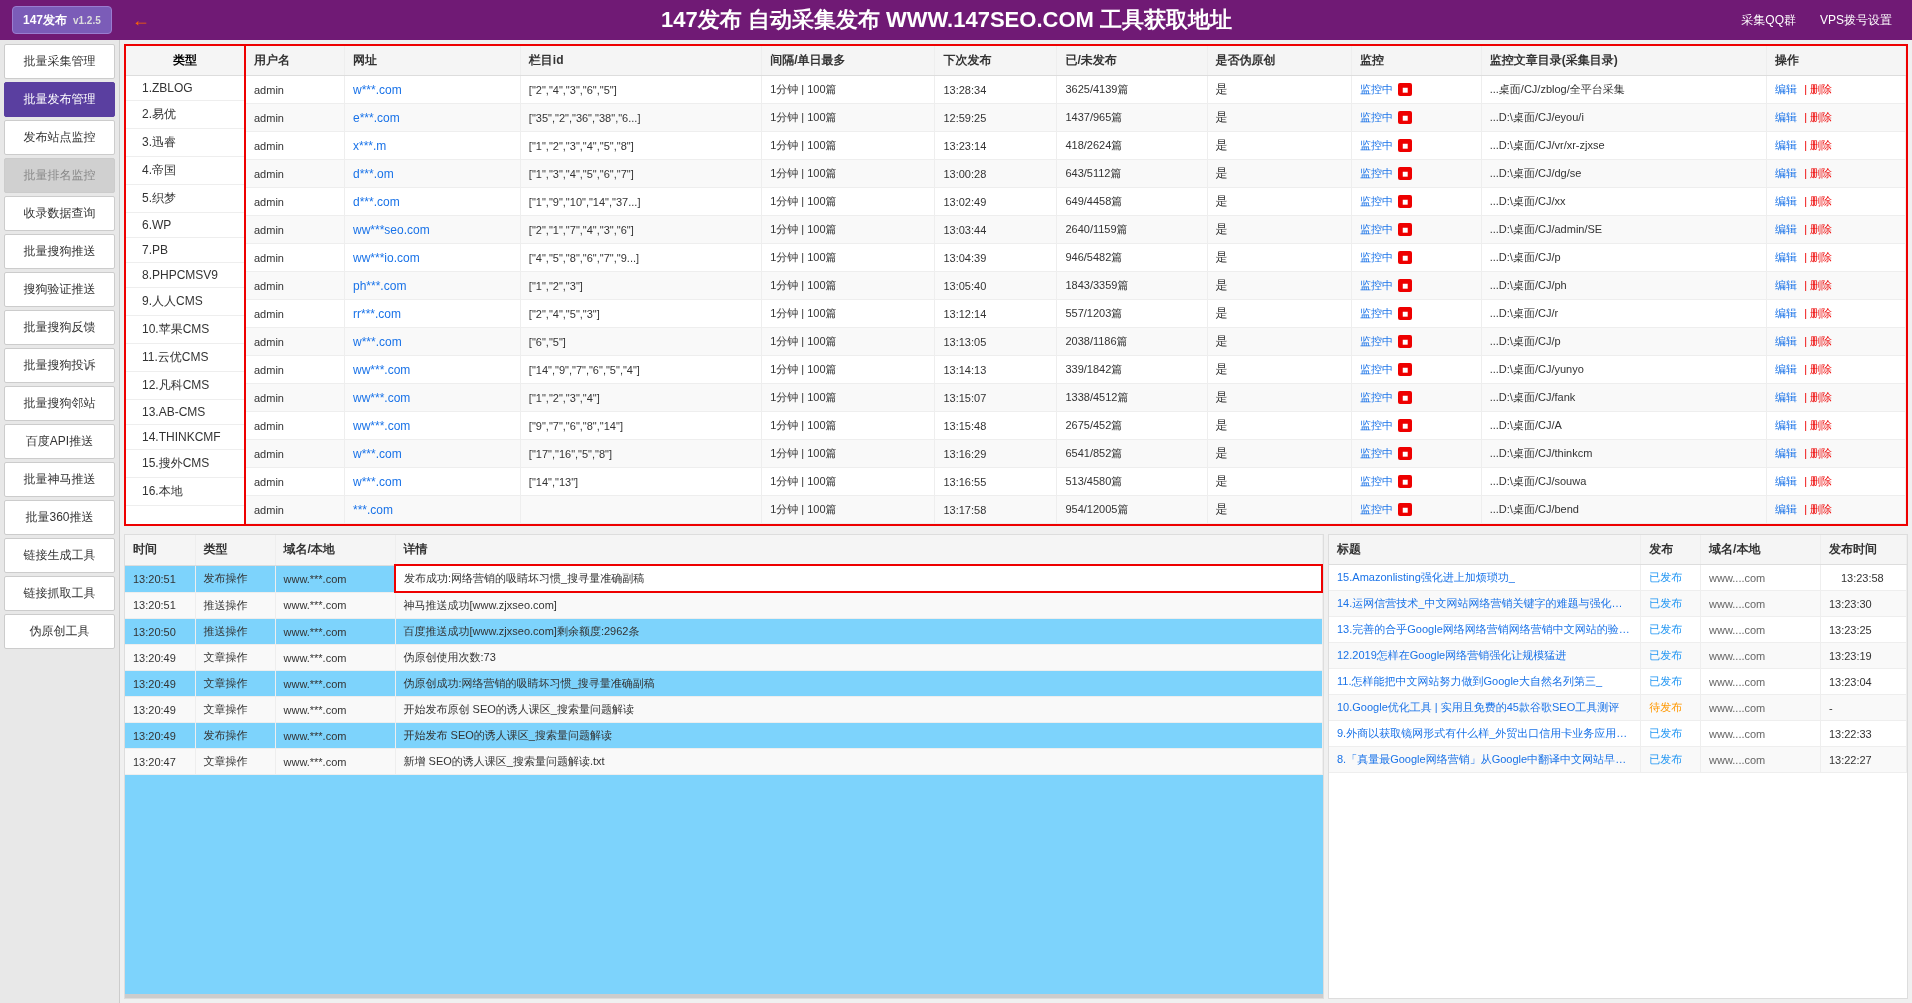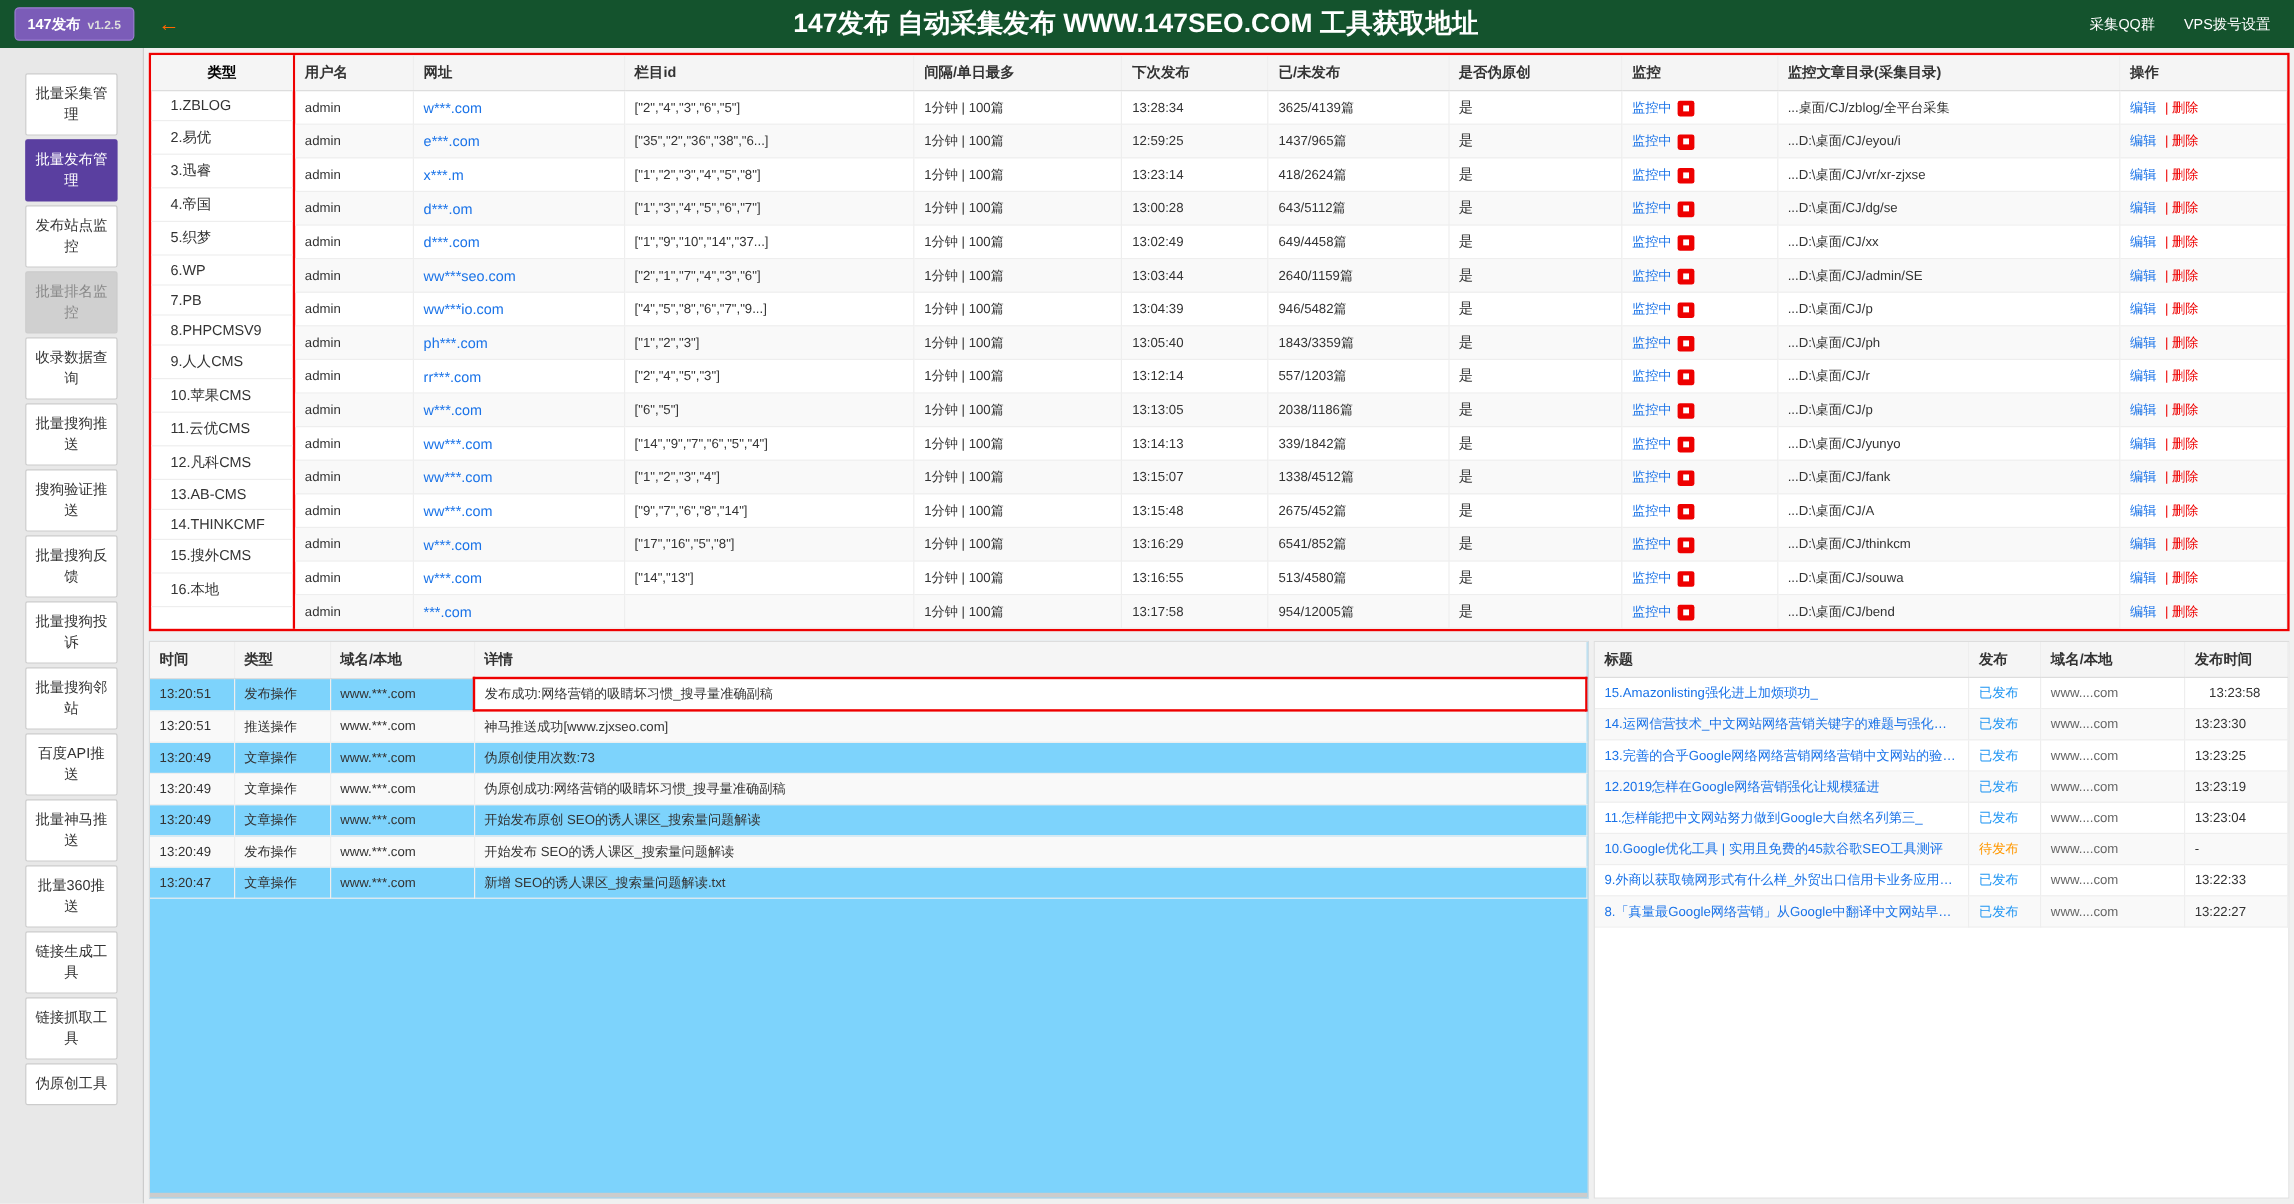--- a/index.html
+++ b/index.html
@@ -1,29 +1,29 @@
 <!DOCTYPE html>
 <html><head>
   <meta charset="utf-8">
   <style>
     * { box-sizing: border-box; margin: 0; padding: 0; font-family: 'Microsoft YaHei', Arial, sans-serif; font-size: 12px; }
     body { background: #f0f0f0; width: 1912px; min-height: 1003px; overflow-x: hidden; }
 
     
-    .header { background: #14532d; color: white; display: flex; align-items: center; padding: 6px 12px; height: 40px; }
+    .header { background: #701a75; color: white; display: flex; align-items: center; padding: 6px 12px; height: 40px; }
     .header-brand { background: #7b5cb8; color: white; font-size: 14px; font-weight: bold; padding: 4px 10px; border-radius: 4px; border: 1px solid #9a7dd0; margin-right: 20px; white-space: nowrap; }
     .header-version { font-size: 10px; color: #ddd; margin-left: 2px; }
     .header-arrow { color: #ff6600; font-size: 18px; margin-right: 10px; }
     .header-title { font-size: 22px; font-weight: bold; color: white; flex: 1; text-align: center; }
     .header-buttons { display: flex; gap: 8px; align-items: center; }
     .header-btn { background: none; border: none; color: white; cursor: pointer; font-size: 12px; padding: 4px 8px; }
 
     
     .layout { display: flex; height: calc(1003px - 40px); }
-    .sidebar { width: 120px; background: #e8e8e8; border-right: 1px solid #ccc; display: flex; flex-direction: column; padding: 21px; gap: 3px; }
+    .sidebar { width: 120px; background: #e8e8e8; border-right: 1px solid #ccc; display: flex; flex-direction: column; padding: 4px; gap: 3px; }
     .sidebar-btn { background: white; border: 1px solid #ccc; padding: 8px 4px; text-align: center; cursor: pointer; border-radius: 2px; color: #333; font-size: 12px; }
     .sidebar-btn.active { background: #5a3fa0; color: white; border-color: #5a3fa0; }
     .sidebar-btn.disabled { background: #d0d0d0; color: #888; cursor: not-allowed; }
 
     
     .main { flex: 1; display: flex; flex-direction: column; overflow: hidden; }
 
     
     .notice-bar { background: #fff8e1; border-bottom: 1px solid #ddd; padding: 6px 10px; display: flex; align-items: center; gap: 8px; }
     .notice-text { color: #555; font-size: 12px; }
@@ -455,20 +455,26 @@
       <td>www.***.com</td>
       <td style="border: 2px solid #e00; background:white;">发布成功:网络营销的吸睛坏习惯_搜寻量准确副稿</td>
     </tr>
               <tr>
       <td>13:20:51</td>
       <td>推送操作</td>
       <td>www.***.com</td>
       <td style="">神马推送成功[www.zjxseo.com]</td>
     </tr>
               <tr>
+      <td>13:20:50</td>
+      <td>推送操作</td>
+      <td>www.***.com</td>
+      <td style="">百度推送成功[www.zjxseo.com]剩余额度:2962条</td>
+    </tr>
+              <tr>
       <td>13:20:49</td>
       <td>文章操作</td>
       <td>www.***.com</td>
       <td style="">伪原创使用次数:73</td>
     </tr>
               <tr>
       <td>13:20:49</td>
       <td>文章操作</td>
       <td>www.***.com</td>
       <td style="">伪原创成功:网络营销的吸睛坏习惯_搜寻量准确副稿</td>

